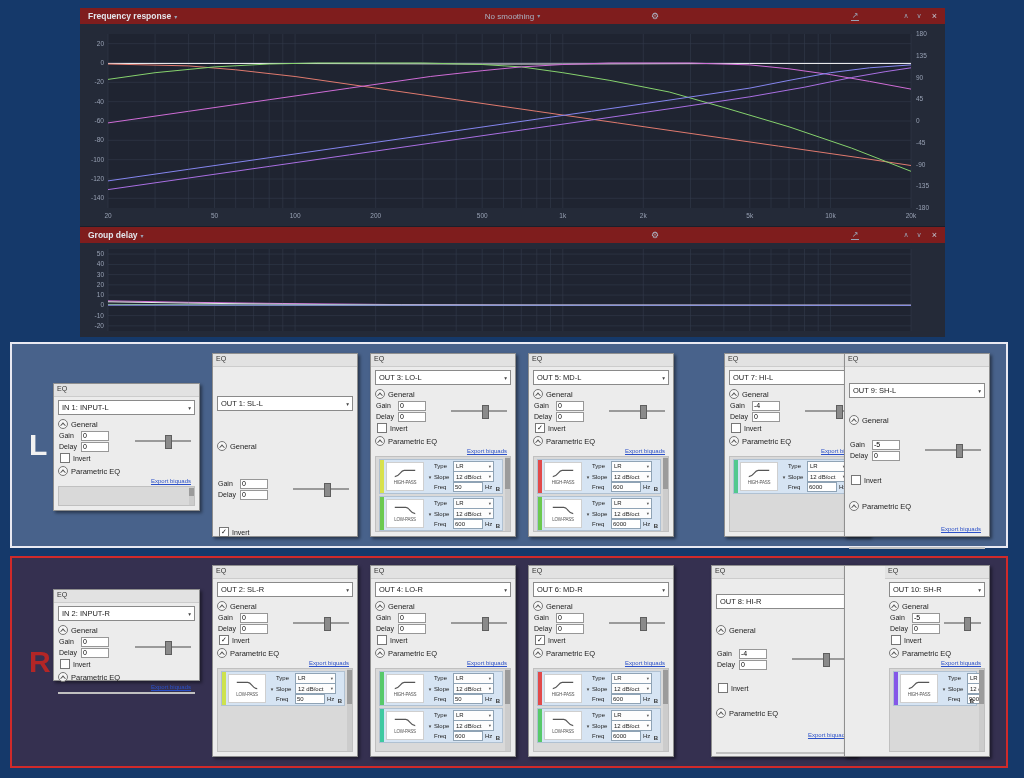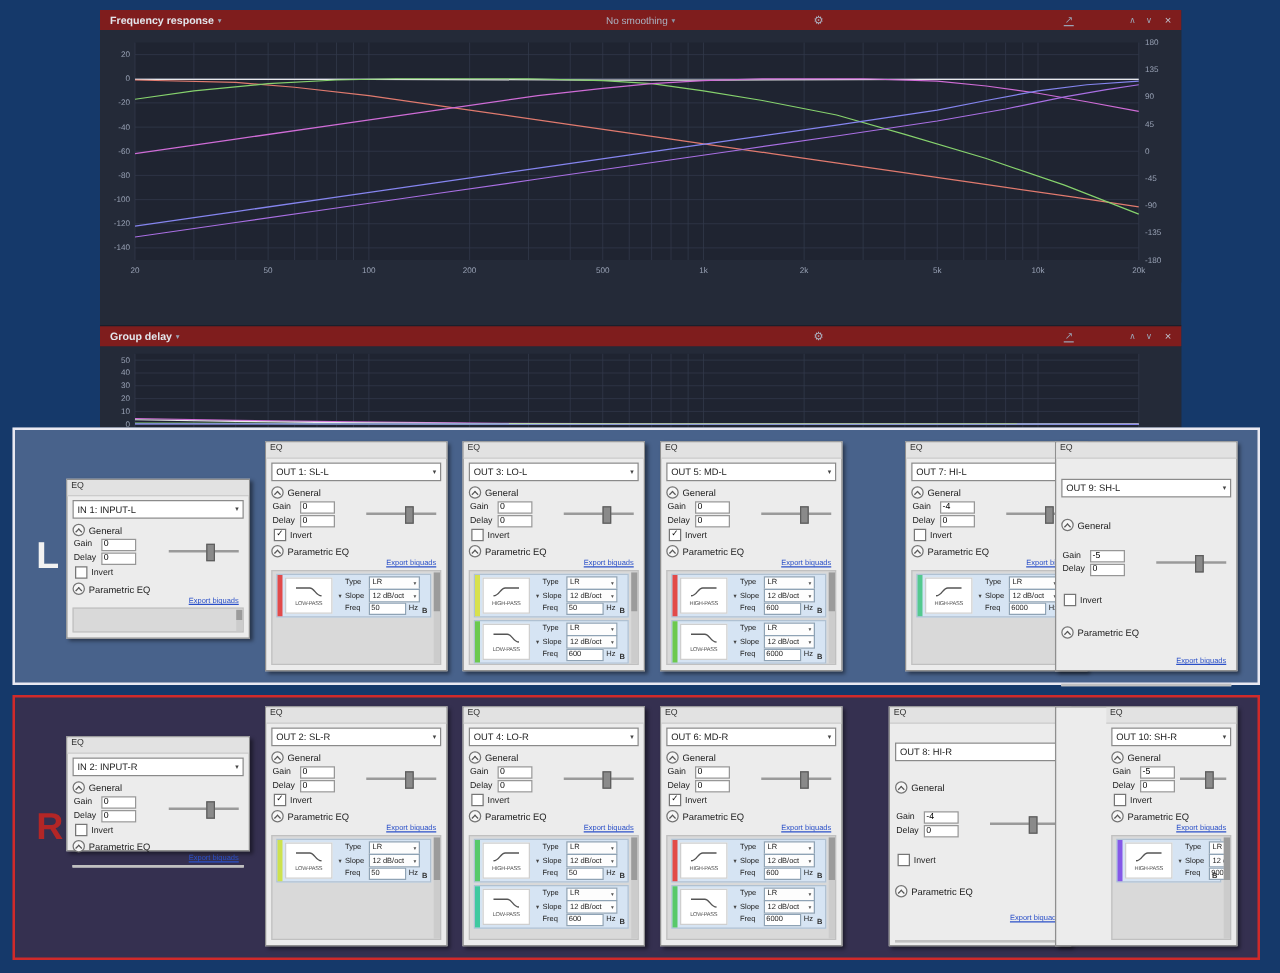--- a/index.html
+++ b/index.html
@@ -23,21 +23,21 @@
     position:absolute;left:50%;transform:translateX(-50%);
     color:#aab2c2;font-size:8px;display:flex;gap:3px;align-items:flex-start;
   }
   .c-smooth .chev{font-size:6px;color:#8b93a5;}
   .c-gear{position:absolute;left:66%;color:#aeb6c6;font-size:9px;cursor:default;}
   .c-export{margin-left:auto;color:#9aa3b4;font-size:8px;border-bottom:1px solid #9aa3b4;line-height:9px;padding:0 1px;}
   .c-up{margin-left:44px;color:#9aa3b4;font-size:7px;}
   .c-down{margin-left:8px;color:#9aa3b4;font-size:7px;}
   .c-close{margin-left:10px;color:#c3c9d5;font-size:9px;}
   .chart svg{display:block;background:#242a38;}
-  .chart-gd header{border-top:1px solid #1a1f2b;margin-top:34px;}
+  .chart-gd header{border-top:1px solid #1a1f2b;}
 
   
   .row{position:absolute;left:10px;width:998px;box-sizing:border-box;border:2px solid;}
   .row-l{top:342px;height:206px;}
   .row-r{top:556px;height:212px;}
   .row-label{position:absolute;left:17px;top:50%;transform:translateY(-50%);
     font-size:30px;font-weight:bold;}
 
   
   .panel{
@@ -303,21 +303,21 @@
     <div class="export-row">
       <span class="export-link">Export biquads</span>
     </div>
     <div class="filters">
       <div class="filters-inner"></div>
       <div class="fscroll">
               <div class="fthumb"></div>
             </div>
     </div>
   </div>
-        <div class="panel" style="left: 200px;">
+        <div class="panel" style="left: 200px; gap: 26px;">
     <div class="p-title"><span class="p-title-text">EQ</span></div>
     <div class="p-select">
       <span class="sel-text">OUT 1: SL-L</span>
       <span class="sel-chev">▾</span>
     </div>
     <div class="sect">
       <span class="circ"></span>
       <span class="sect-label g-label">General</span>
     </div>
     <div class="gd">

